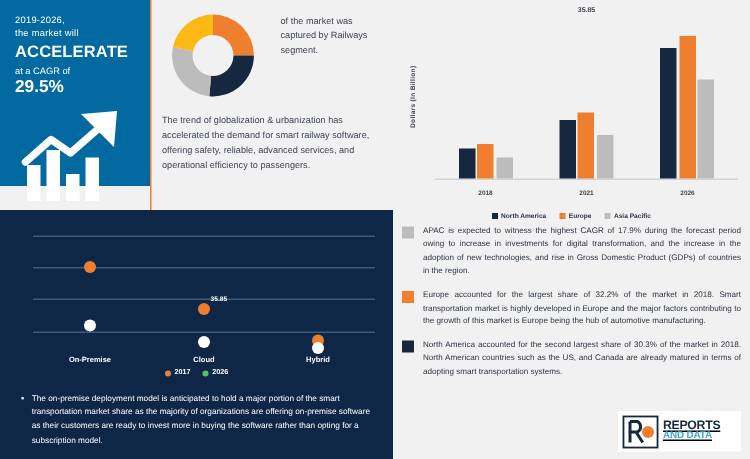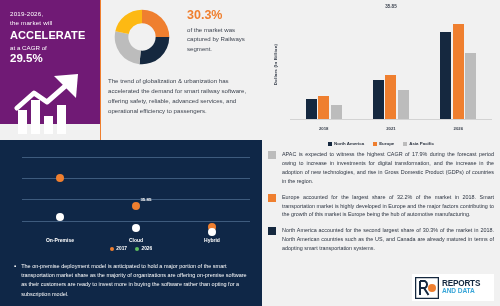--- a/index.html
+++ b/index.html
@@ -7,21 +7,21 @@
     width: 500px; height: 306px;
     font-family: "Liberation Sans", sans-serif;
     background: #ffffff;
     overflow: hidden;
   }
   .page { position: relative; width: 500px; height: 306px; background: #f1f1f1; }
 
   
   .orange-panel {
     position: absolute; left: 0; top: 0; width: 100px; height: 124px;
-    background: #701a75; color: #ffffff; padding: 10px 8px 0 10px;
+    background: #0369a1; color: #ffffff; padding: 10px 8px 0 10px;
   }
   .op-line { font-size: 6.2px; line-height: 1.45; letter-spacing: .2px; }
   .op-accel { font-size: 11px; font-weight: bold; letter-spacing: .1px; line-height: 1.25; margin-top: 1px;}
   .op-cagr  { font-size: 6.2px; line-height: 1.5; }
   .op-pct   { font-size: 11.5px; font-weight: bold; line-height: 1.2; }
   .arrow-wrap { position: absolute; left: 14px; top: 72px; width: 74px; height: 62px; }
 
   
   .donut-zone { position: absolute; left: 101px; top: 0; width: 159px; height: 72px; }
   .donut { position: absolute; left: 10px; top: 6px; width: 62px; height: 62px; }
@@ -88,21 +88,21 @@
   
   .bullets { position: absolute; left: 268px; top: 150px; width: 226px; }
   .brow { display: flex; gap: 6px; margin-bottom: 7px; }
   .bsq { width: 8px; height: 8px; flex: 0 0 8px; margin-top: 1px; }
   .btxt { font-size: 5.4px; line-height: 1.65; color: #2b3340; text-align: justify; }
 
   
   .logo { position: absolute; right: 6px; bottom: 5px; width: 82px; height: 27px; background: #ffffff;
           display: flex; align-items: center; gap: 3px; padding: 2px 3px; }
   .logo-mark { width: 24px; height: 22px; flex: 0 0 24px; }
-  .logo-txt { line-height: 1.05; }
+  .logo-txt { line-height: 1.05; text-decoration: underline; }
   .logo-l1 { font-size: 8.2px; font-weight: bold; color: #15283f; letter-spacing: -.2px; }
   .logo-l2 { font-size: 6.6px; font-weight: bold; color: #3aa6d8; letter-spacing: -.1px; }
 </style>
 </head>
 <body>
 
 <div class="page">
 
   <div class="orange-panel">
     <div class="op-line">2019-2026,</div>
@@ -130,21 +130,20 @@
       <svg viewBox="0 0 100 100" width="62" height="62">
         <g transform="translate(50,50)">
           <path d="M0,-44 A44,44 0 0,1 44,0 L22,0 A22,22 0 0,0 0,-22 Z" fill="#ef7f2f"></path>
           <path d="M44,0 A44,44 0 0,1 -4,43.8 L-2,21.9 A22,22 0 0,0 22,0 Z" fill="#15283f"></path>
           <path d="M-4,43.8 A44,44 0 0,1 -43,-9.3 L-21.5,-4.7 A22,22 0 0,0 -2,21.9 Z" fill="#bcbcbc"></path>
           <path d="M-43,-9.3 A44,44 0 0,1 0,-44 L0,-22 A22,22 0 0,0 -21.5,-4.7 Z" fill="#fdb913"></path>
         </g>
       </svg>
     </div>
     <div class="pct-block">
-      <div class="pct-big">30.3%</div>
       <div class="pct-sub">of the market was captured by Railways segment.</div>
     </div>
   </div>
 
   <div class="trend">The trend of globalization &amp; urbanization has accelerated the demand for smart railway software, offering safety, reliable, advanced services, and operational efficiency to passengers.</div>
 
   <div class="bar-panel">
     <div class="ylab">Dollars (In Billion)</div>
 
     <div class="plot">

